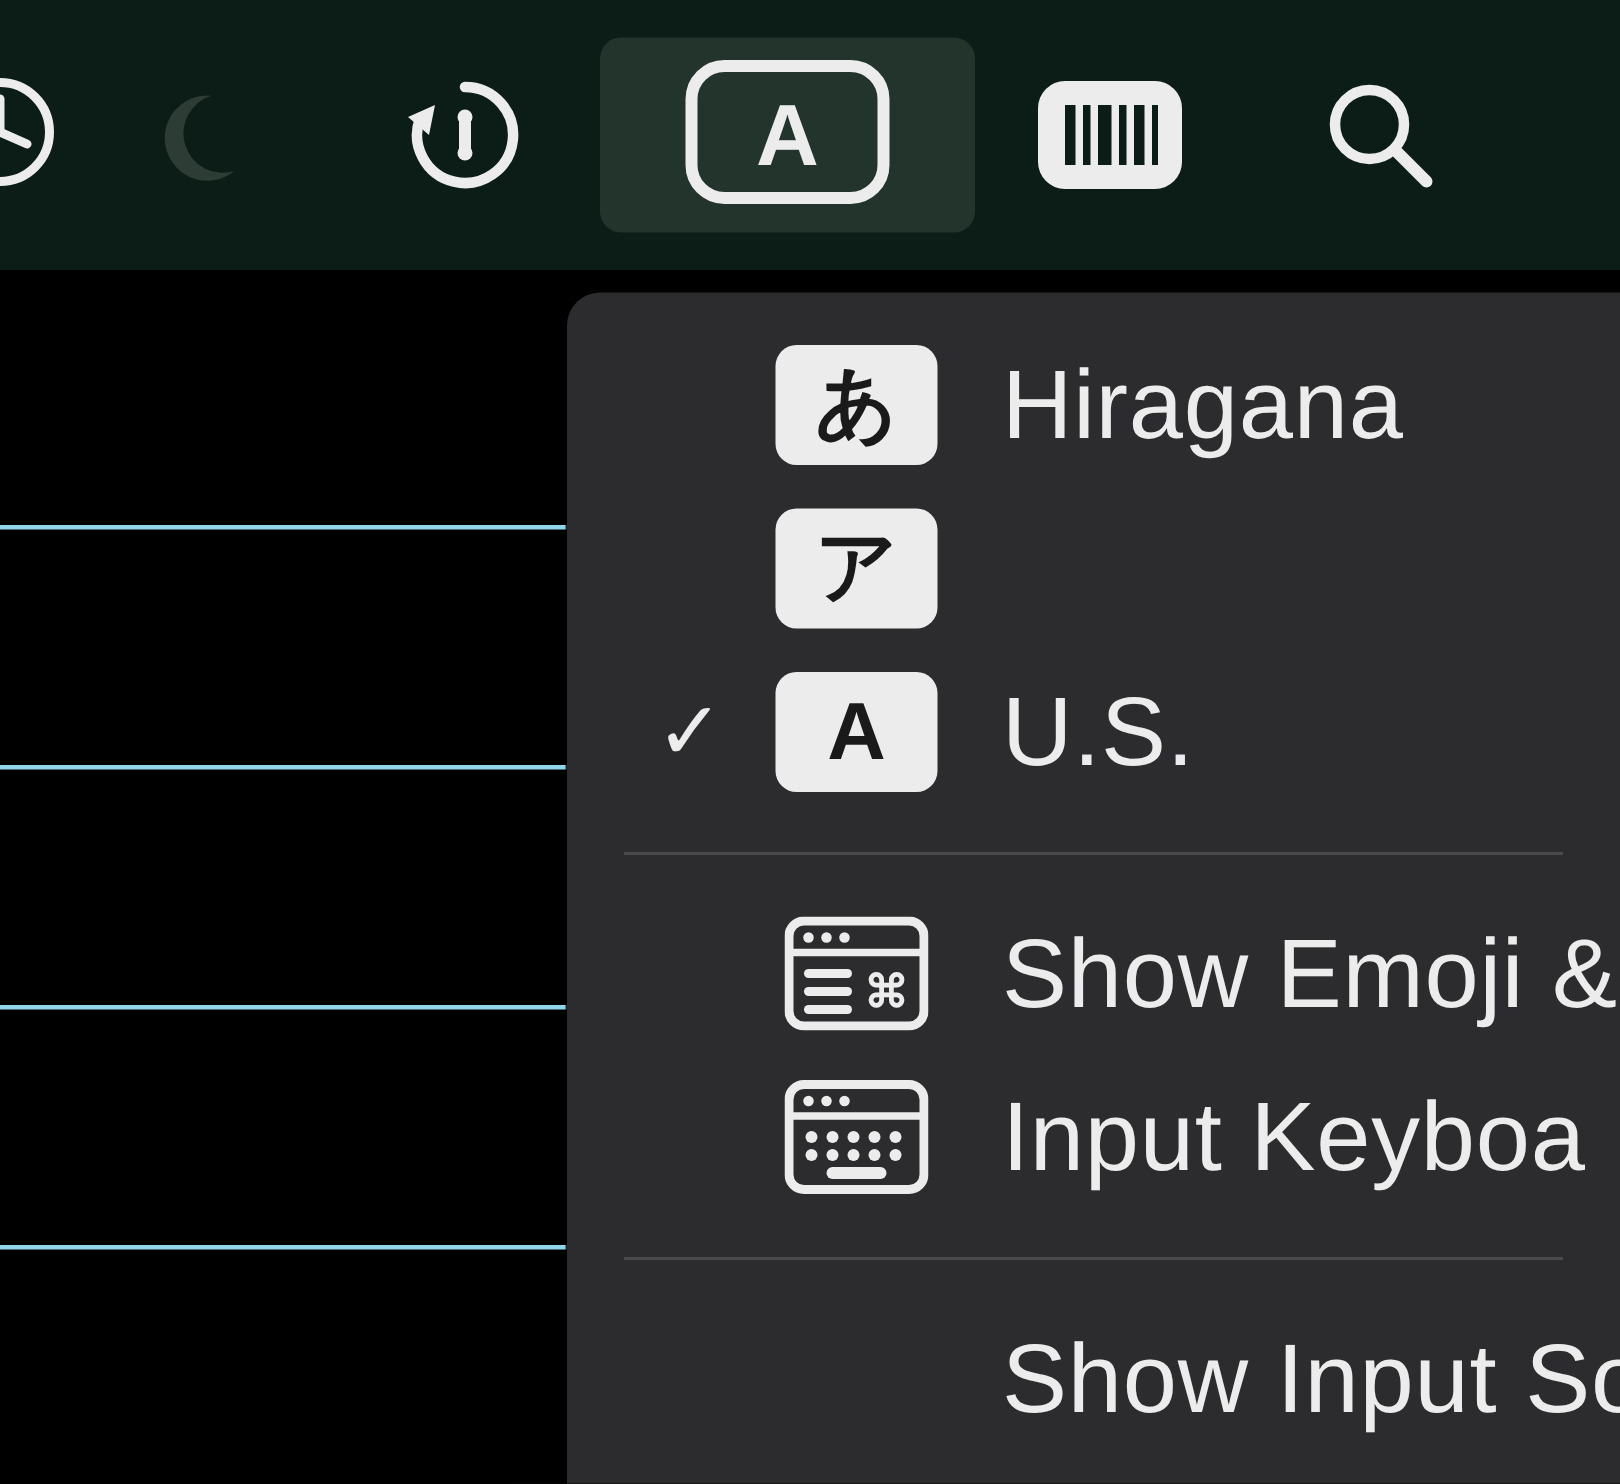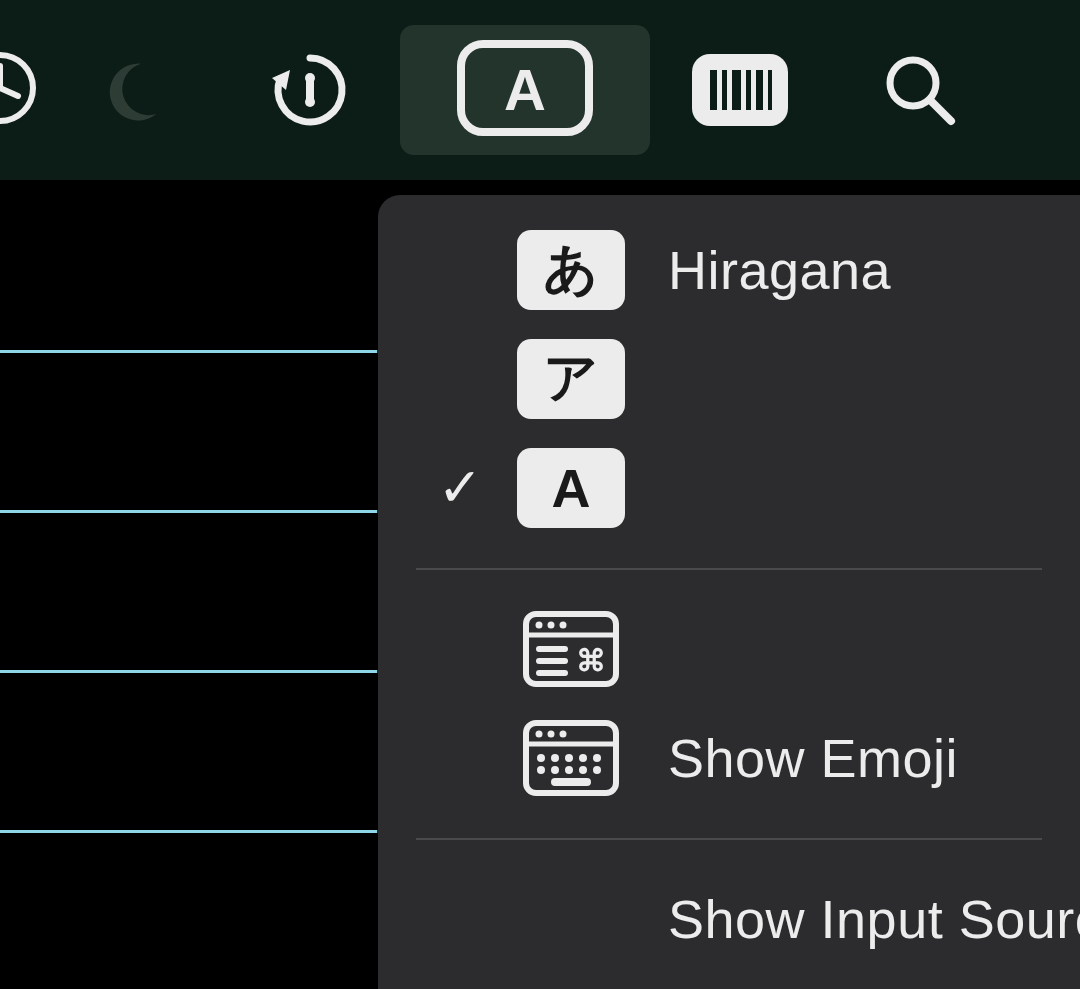--- a/index.html
+++ b/index.html
@@ -93,21 +93,21 @@
     font-size: 54px;
     font-weight: 600;
   }
   .viewer-icon {
     width: 96px; height: 76px;
     color: #ececec;
   }
   .row-label {
     position: absolute;
     left: 290px;
-    font-size: 54px;
+    font-size: 65px;
     letter-spacing: 0.5px;
   }
   .divider {
     height: 2px;
     margin: 26px 38px 24px 38px;
     background: #4a4a4c;
   }
   .menu-row.no-icon .row-label { left: 290px; }
 </style>
 </head>
@@ -203,38 +203,40 @@
     <span class="row-icon">
       <span class="input-badge">ア</span>
     </span>
   </div>
 
   <div class="menu-row">
     <span class="check">✓</span>
     <span class="row-icon">
       <span class="input-badge" style="font-weight:700;">A</span>
     </span>
+    <span class="row-label">U.S.</span>
   </div>
 
   <div class="divider"></div>
 
   <div class="menu-row">
     <span class="row-icon">
       <svg class="viewer-icon" viewBox="0 0 96 76">
         <rect x="3" y="3" width="90" height="70" rx="10" fill="none" stroke="currentColor" stroke-width="6"></rect>
         <line x1="3" y1="24" x2="93" y2="24" stroke="currentColor" stroke-width="5"></line>
         <circle cx="16" cy="14" r="3.5" fill="currentColor"></circle>
         <circle cx="28" cy="14" r="3.5" fill="currentColor"></circle>
         <circle cx="40" cy="14" r="3.5" fill="currentColor"></circle>
         <line x1="16" y1="38" x2="42" y2="38" stroke="currentColor" stroke-width="6" stroke-linecap="round"></line>
         <line x1="16" y1="50" x2="42" y2="50" stroke="currentColor" stroke-width="6" stroke-linecap="round"></line>
         <line x1="16" y1="62" x2="42" y2="62" stroke="currentColor" stroke-width="6" stroke-linecap="round"></line>
         <text x="68" y="60" text-anchor="middle" font-size="30" font-weight="700" fill="currentColor">⌘</text>
       </svg>
     </span>
+    <span class="row-label">Show Emoji &amp;</span>
   </div>
 
   <div class="menu-row">
     <span class="row-icon">
       <svg class="viewer-icon" viewBox="0 0 96 76">
         <rect x="3" y="3" width="90" height="70" rx="10" fill="none" stroke="currentColor" stroke-width="6"></rect>
         <line x1="3" y1="24" x2="93" y2="24" stroke="currentColor" stroke-width="5"></line>
         <circle cx="16" cy="14" r="3.5" fill="currentColor"></circle>
         <circle cx="28" cy="14" r="3.5" fill="currentColor"></circle>
         <circle cx="40" cy="14" r="3.5" fill="currentColor"></circle>
@@ -246,21 +248,21 @@
             <circle cx="74" cy="38" r="4"></circle>
           <circle cx="18" cy="50" r="4"></circle>
             <circle cx="32" cy="50" r="4"></circle>
             <circle cx="46" cy="50" r="4"></circle>
             <circle cx="60" cy="50" r="4"></circle>
             <circle cx="74" cy="50" r="4"></circle>
           <rect x="28" y="58" width="40" height="8" rx="4"></rect>
         </g>
       </svg>
     </span>
-    <span class="row-label">Show Emoji</span>
+    <span class="row-label">Input Keyboa</span>
   </div>
 
   <div class="divider"></div>
 
   <div class="menu-row no-icon">
     <span class="row-label">Show Input Source</span>
   </div>
 
 </div>
 

